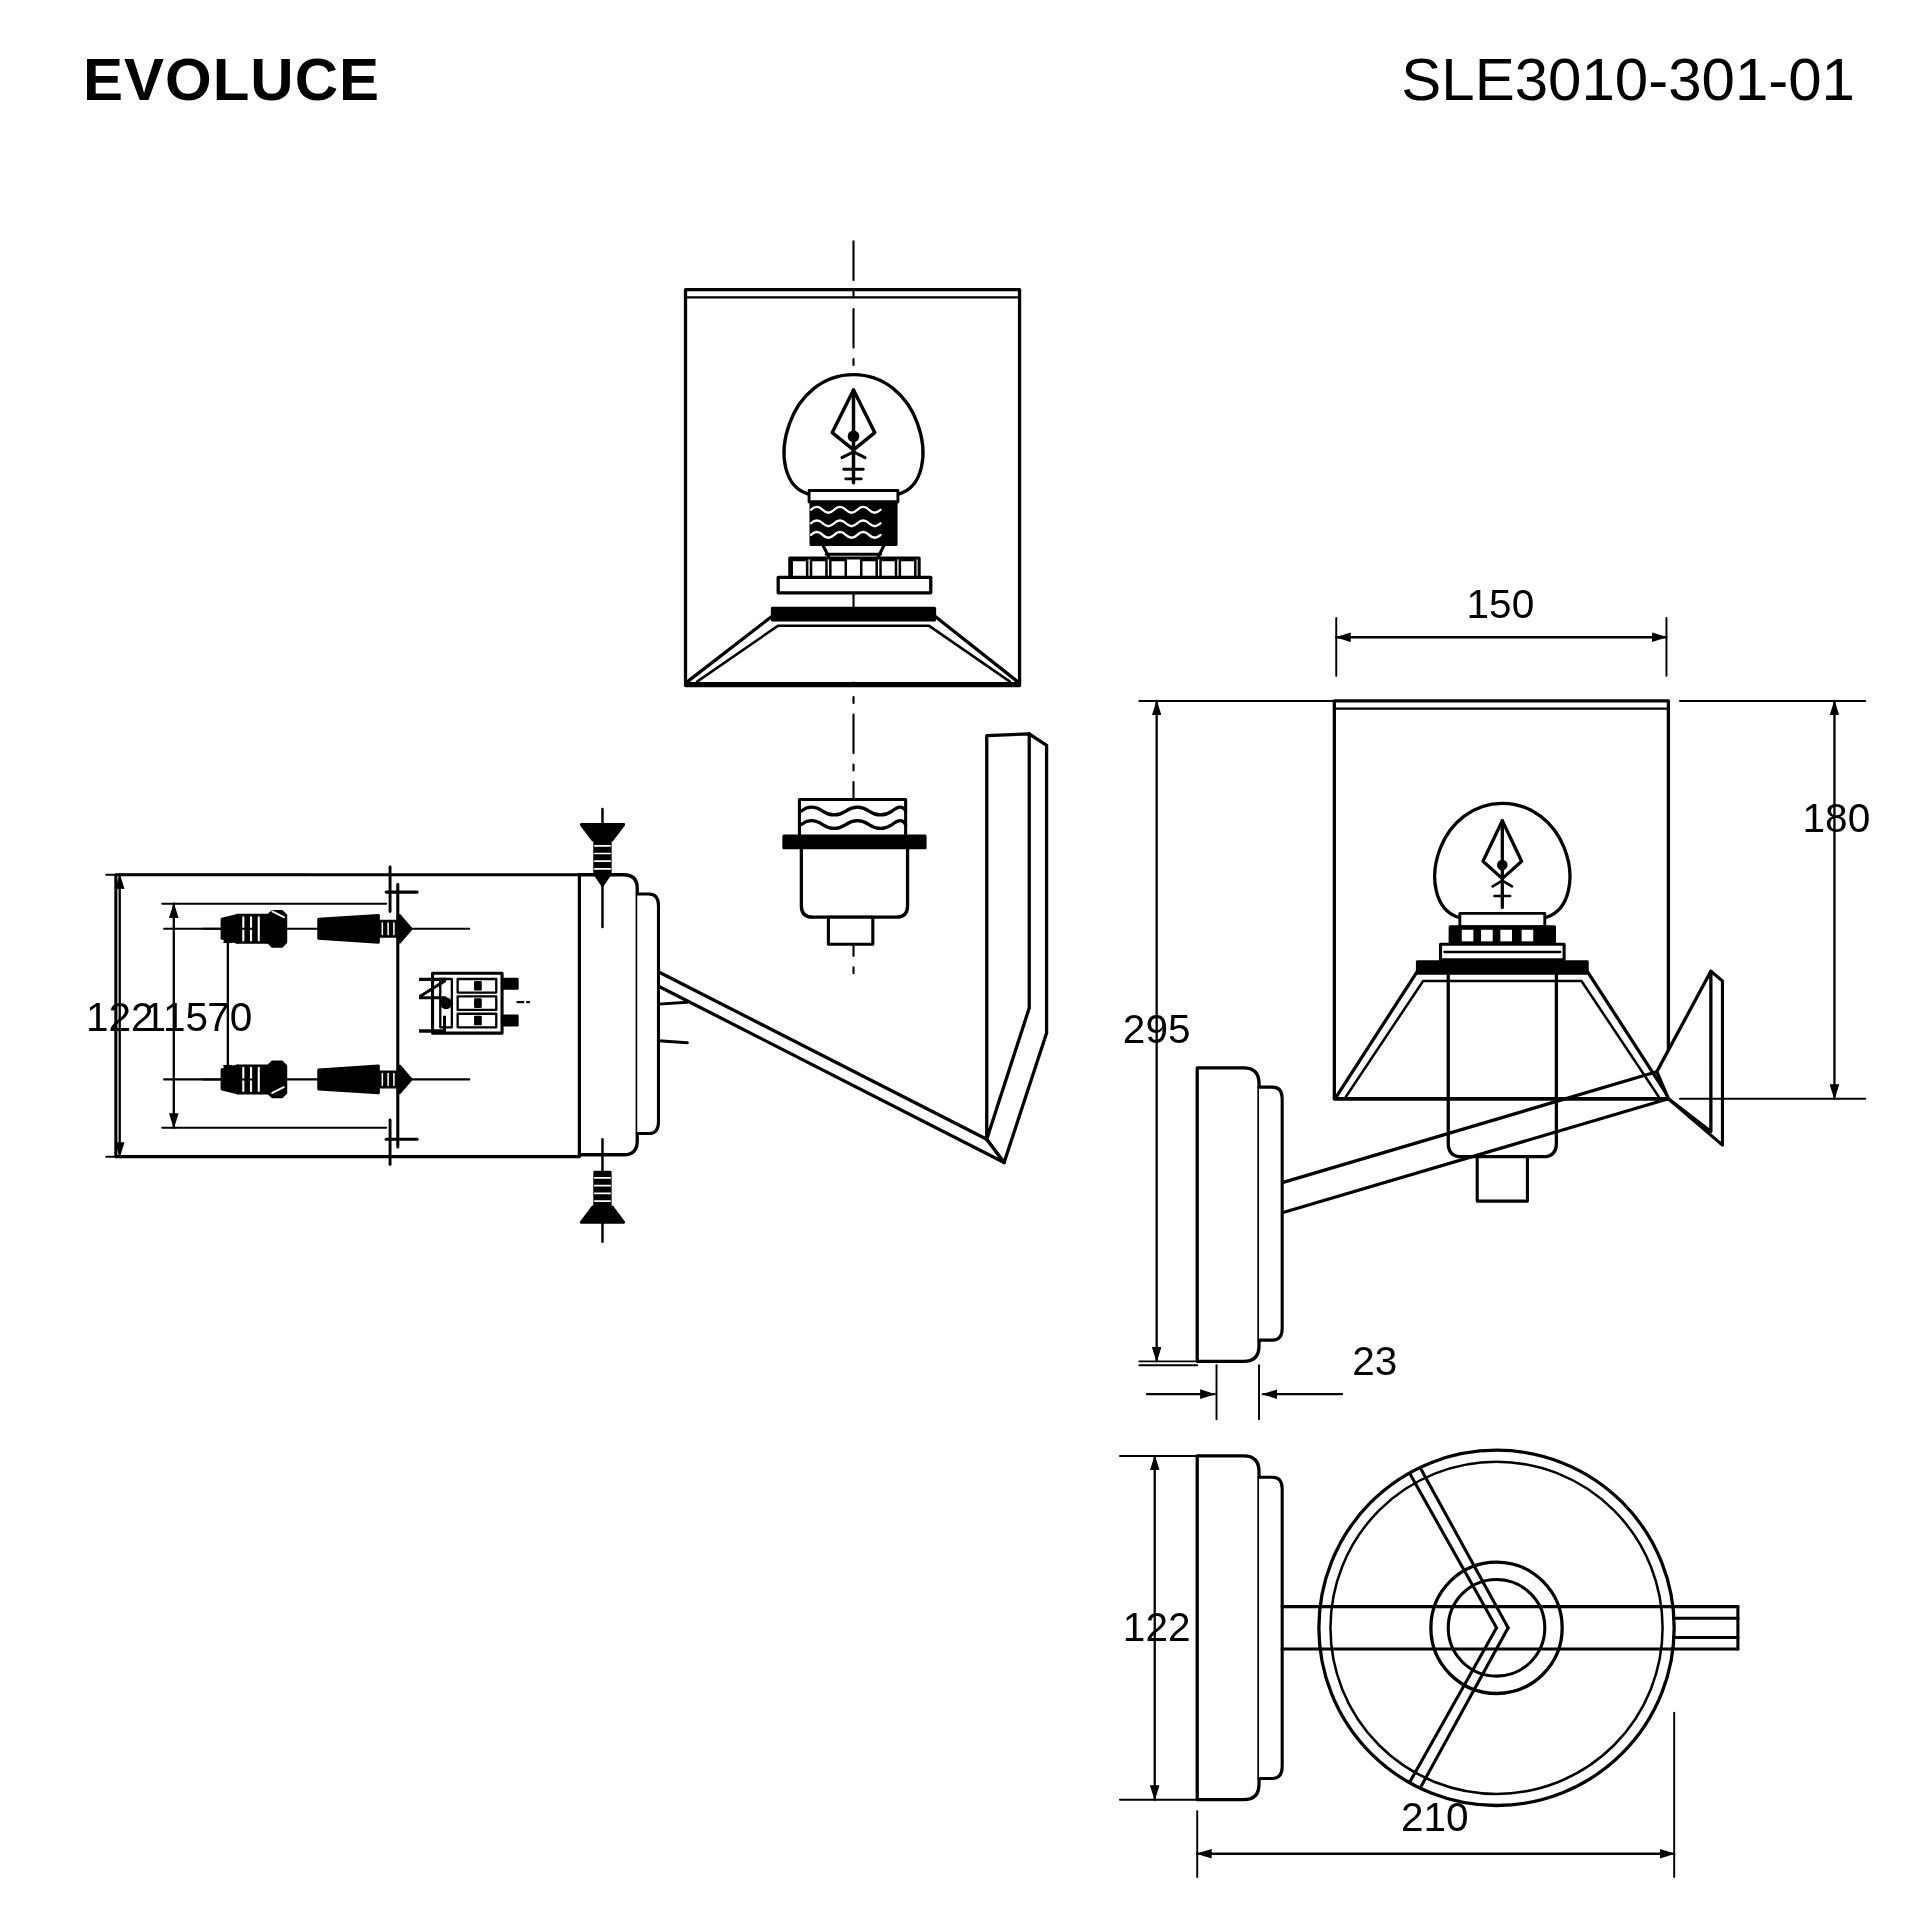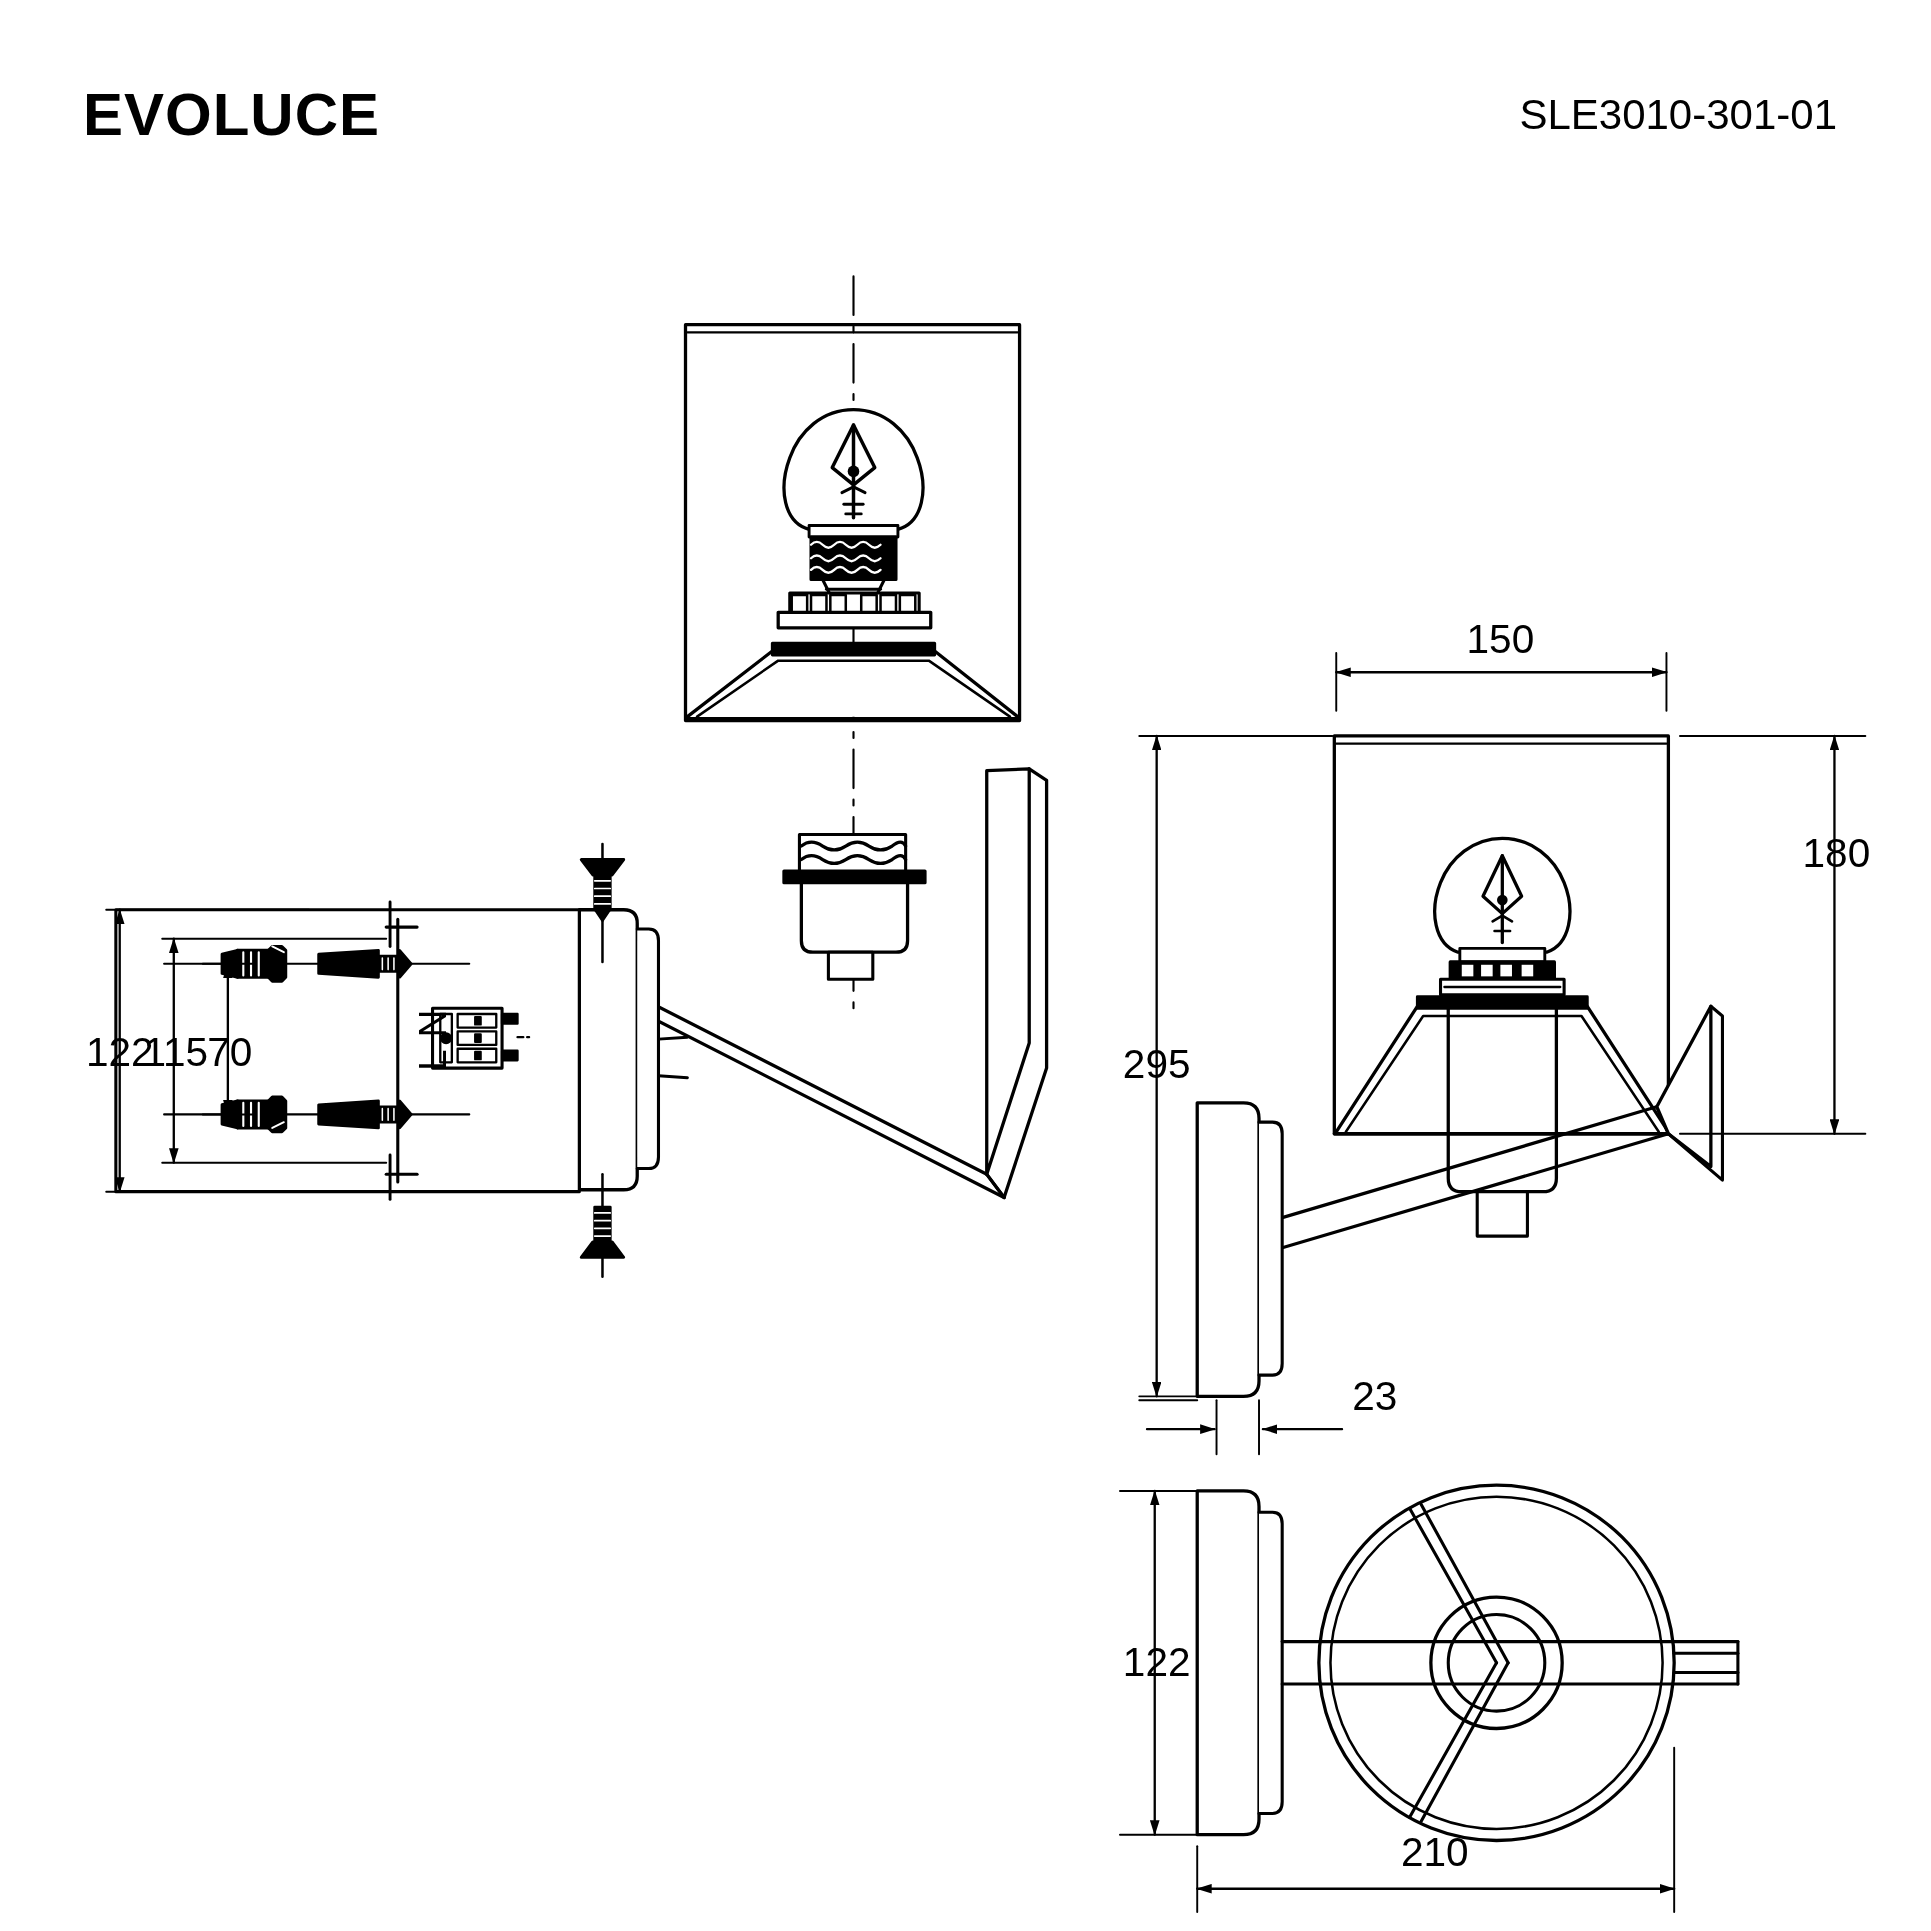--- a/index.html
+++ b/index.html
@@ -13,44 +13,43 @@
     font-family: "Liberation Sans", sans-serif;
     color: #000000;
     position: relative;
     overflow: hidden;
   }
   #sheet {
     position: absolute;
     left: 0; top: 0;
     width: 1931px;
     height: 1615px;
-    margin-top: 35px;
   }
   .hdr {
     position: absolute;
     top: 0; left: 0;
     width: 1931px;
     height: 154px;
   }
   .brand {
     position: absolute;
     left: 83px;
     top: 50px;
     font-size: 60px;
     font-weight: bold;
     letter-spacing: 1px;
     line-height: 60px;
     font-family: "Liberation Sans", sans-serif;
     white-space: nowrap;
   }
   .code {
     position: absolute;
-    right: 94px;
+    right: 76px;
     top: 52px;
-    font-size: 42px;
+    font-size: 60px;
     line-height: 56px;
     font-family: "Liberation Sans", sans-serif;
     letter-spacing: 0px;
     white-space: nowrap;
   }
   svg.draw {
     position: absolute;
     left: 0; top: 0;
     width: 1931px;
     height: 1931px;

